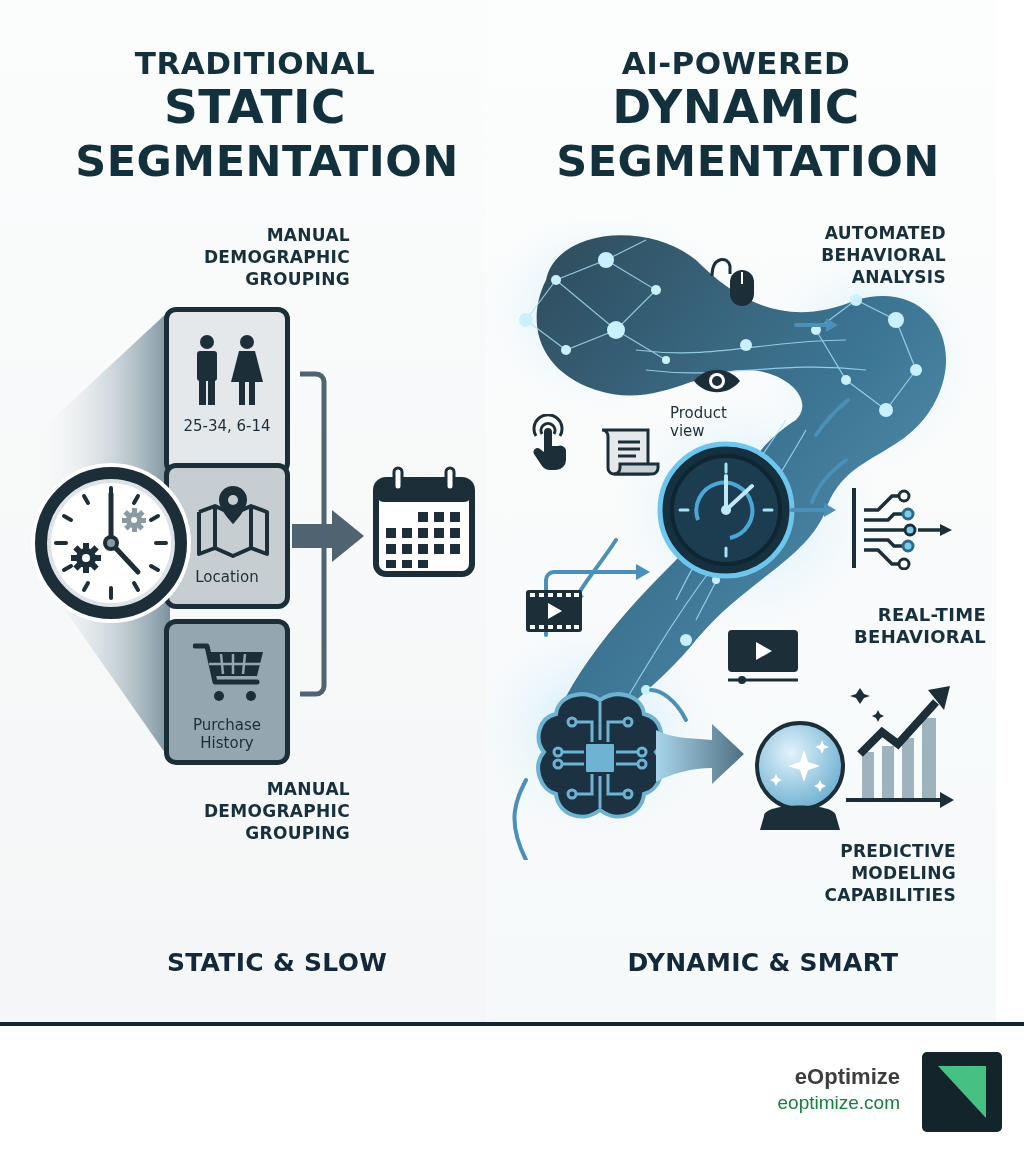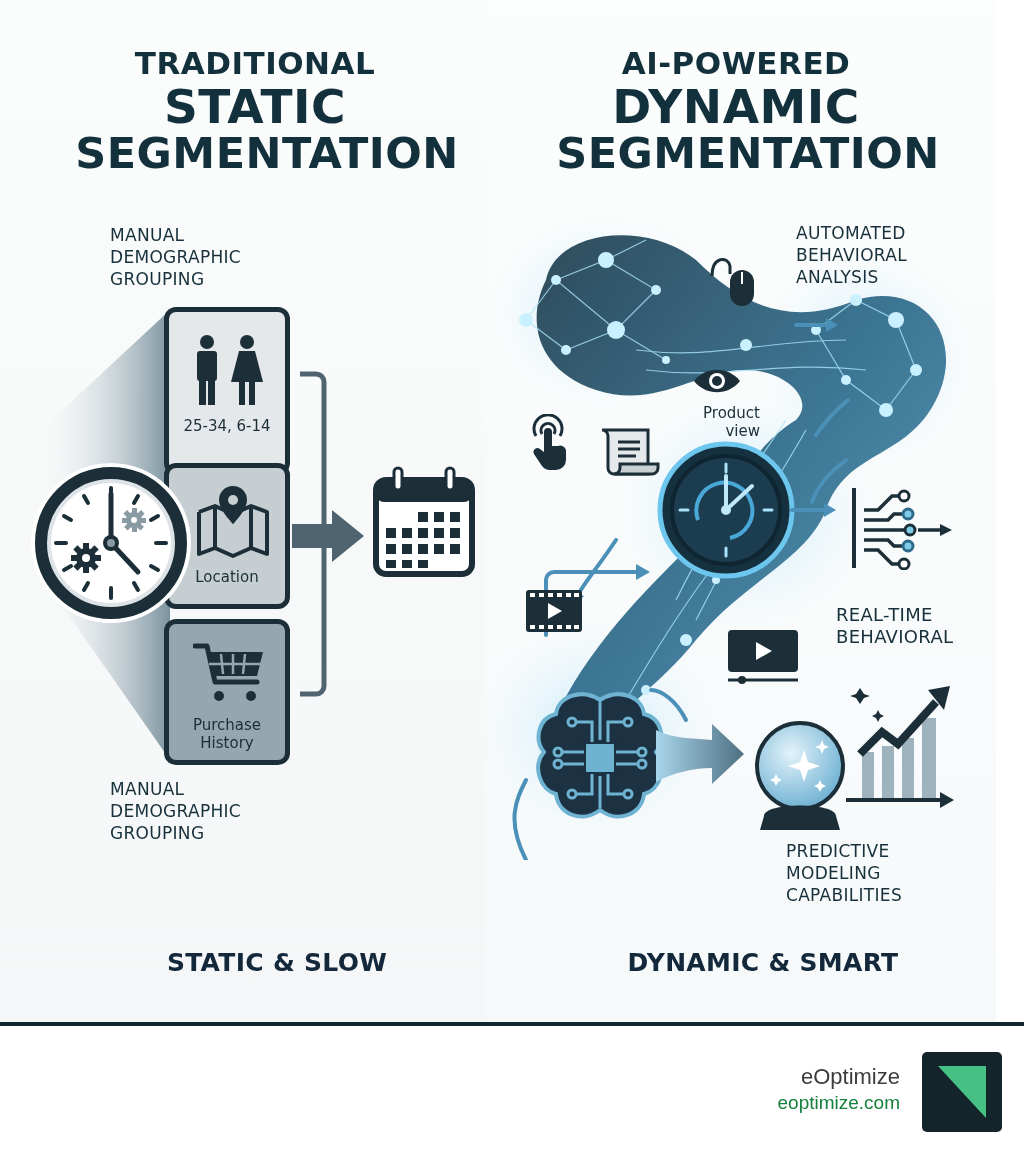--- a/index.html
+++ b/index.html
@@ -5,32 +5,32 @@
   * { margin:0; padding:0; box-sizing:border-box; }
   html, body { width:1024px; height:1154px; background:#ffffff; overflow:hidden; }
   body { position:relative; font-family:"DejaVu Sans", sans-serif; color:#11262f; }
   .panel { position:absolute; top:0; height:1024px; }
   .panel.left { left:0; width:510px; background:linear-gradient(180deg,#fbfcfc,#f4f6f7); }
   .panel.right { left:486px; width:510px; background:linear-gradient(180deg,#fcfdfd,#f6f9fa); }
   .abs { position:absolute; }
   .title { position:absolute; text-align:center; font-weight:bold; color:#13303d; line-height:1; letter-spacing:0.5px; }
   .title .sm { font-size:31px; display:block; }
   .title .lg { font-size:47px; display:block; margin-top:4px; }
-  .title .md { font-size:43px; display:block; margin-top:2px;padding-left:24px; }
-  .label { position:absolute; text-align:left; font-weight:normal; color:#17303b; font-size:17px; line-height:22px; letter-spacing:0.3px; }
+  .title .md { font-size:43px; display:block; margin-top:10px;padding-left:24px; }
+  .label { position:absolute; text-align:right; font-weight:bold; color:#17303b; font-size:17px; line-height:22px; letter-spacing:0.3px; }
   .tagline { position:absolute; font-weight:bold; color:#13283a; font-size:25px; letter-spacing:0.3px; text-align:center;padding-left:44px; }
   .divider-v { position:absolute; left:510px; top:210px; width:4px; height:700px; background:#13283a; }
   .divider-h { position:absolute; left:0; top:1022px; width:1024px; height:4px; background:#11262f; }
   .box { position:absolute; width:126px; border:5px solid #1c2f38; border-radius:12px; }
   .box .cap { position:absolute; left:0; right:0; text-align:center; font-size:15px; color:#1c2f38; line-height:18px; }
   .footer-brand { position:absolute; right:124px; top:1064px; text-align:right; }
-  .footer-brand .name { font-family:"Liberation Sans", sans-serif; font-weight:normal; font-size:22px; color:#3d3d3d; display:block; }
+  .footer-brand .name { font-family:"Liberation Sans", sans-serif; font-weight:bold; font-size:22px; color:#3d3d3d; display:block; }
   .footer-brand .url { font-family:"Liberation Sans", sans-serif; font-size:19px; color:#15803d; display:block; margin-top:2px; }
   .logo { position:absolute; left:922px; top:1052px; width:80px; height:80px; background:#13242a; border-radius:5px; overflow:hidden; }
-  .small-text { position:absolute; text-align:right; font-size:15px; color:#1b2f3a; line-height:18px; }
+  .small-text { position:absolute; text-align:left; font-size:15px; color:#1b2f3a; line-height:18px; }
 </style>
 </head>
 <body>
 
 <div class="panel left">
   <div class="title" style="left:0;width:510px;top:48px;">
     <span class="sm">TRADITIONAL</span>
     <span class="lg">STATIC</span>
     <span class="md">SEGMENTATION</span>
   </div>

